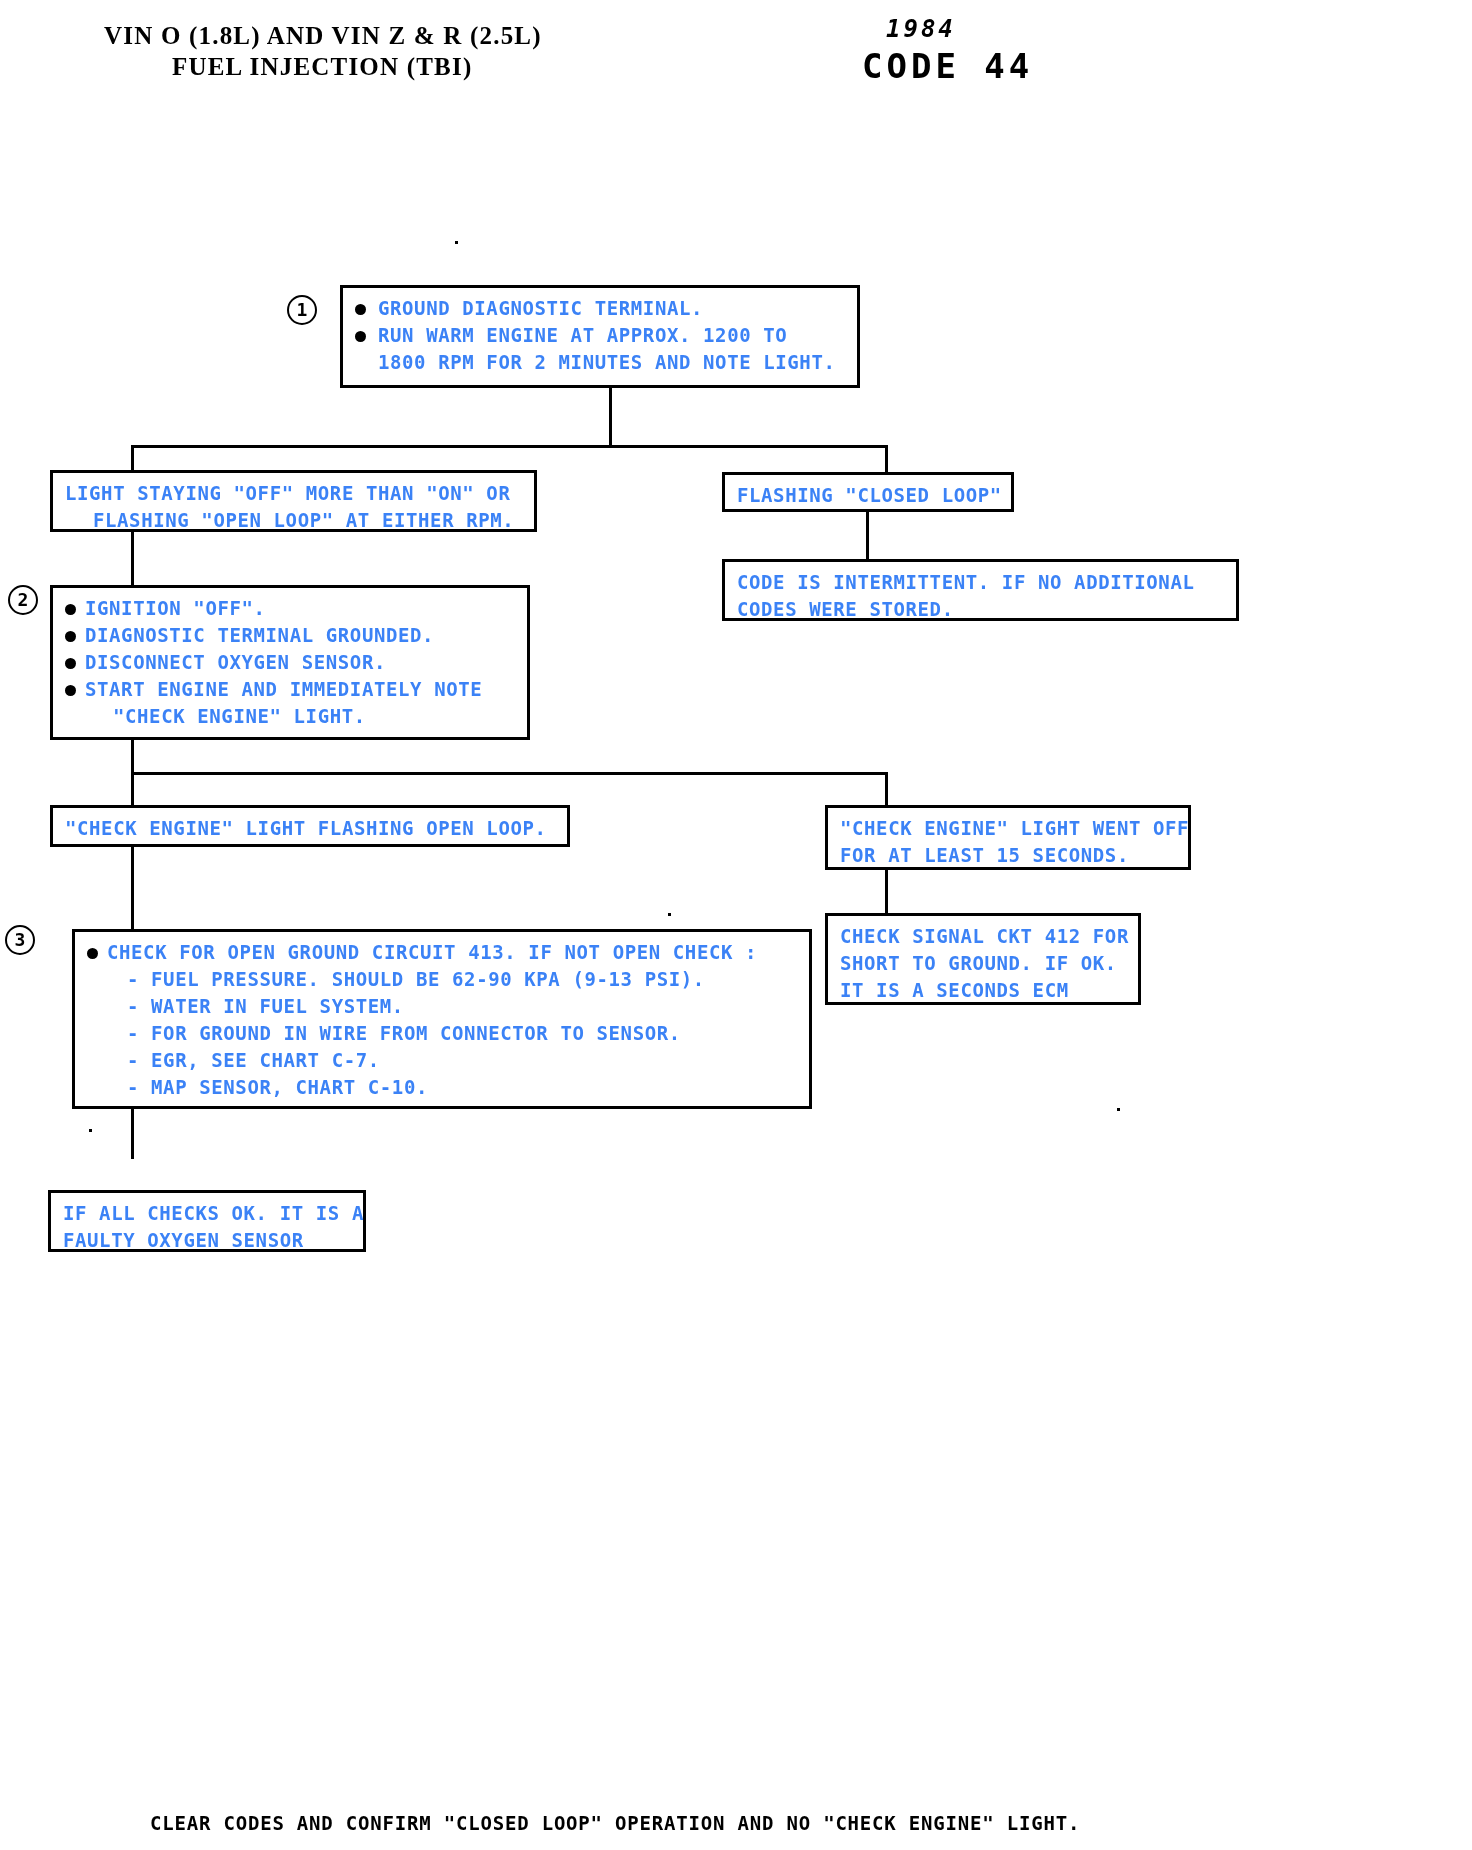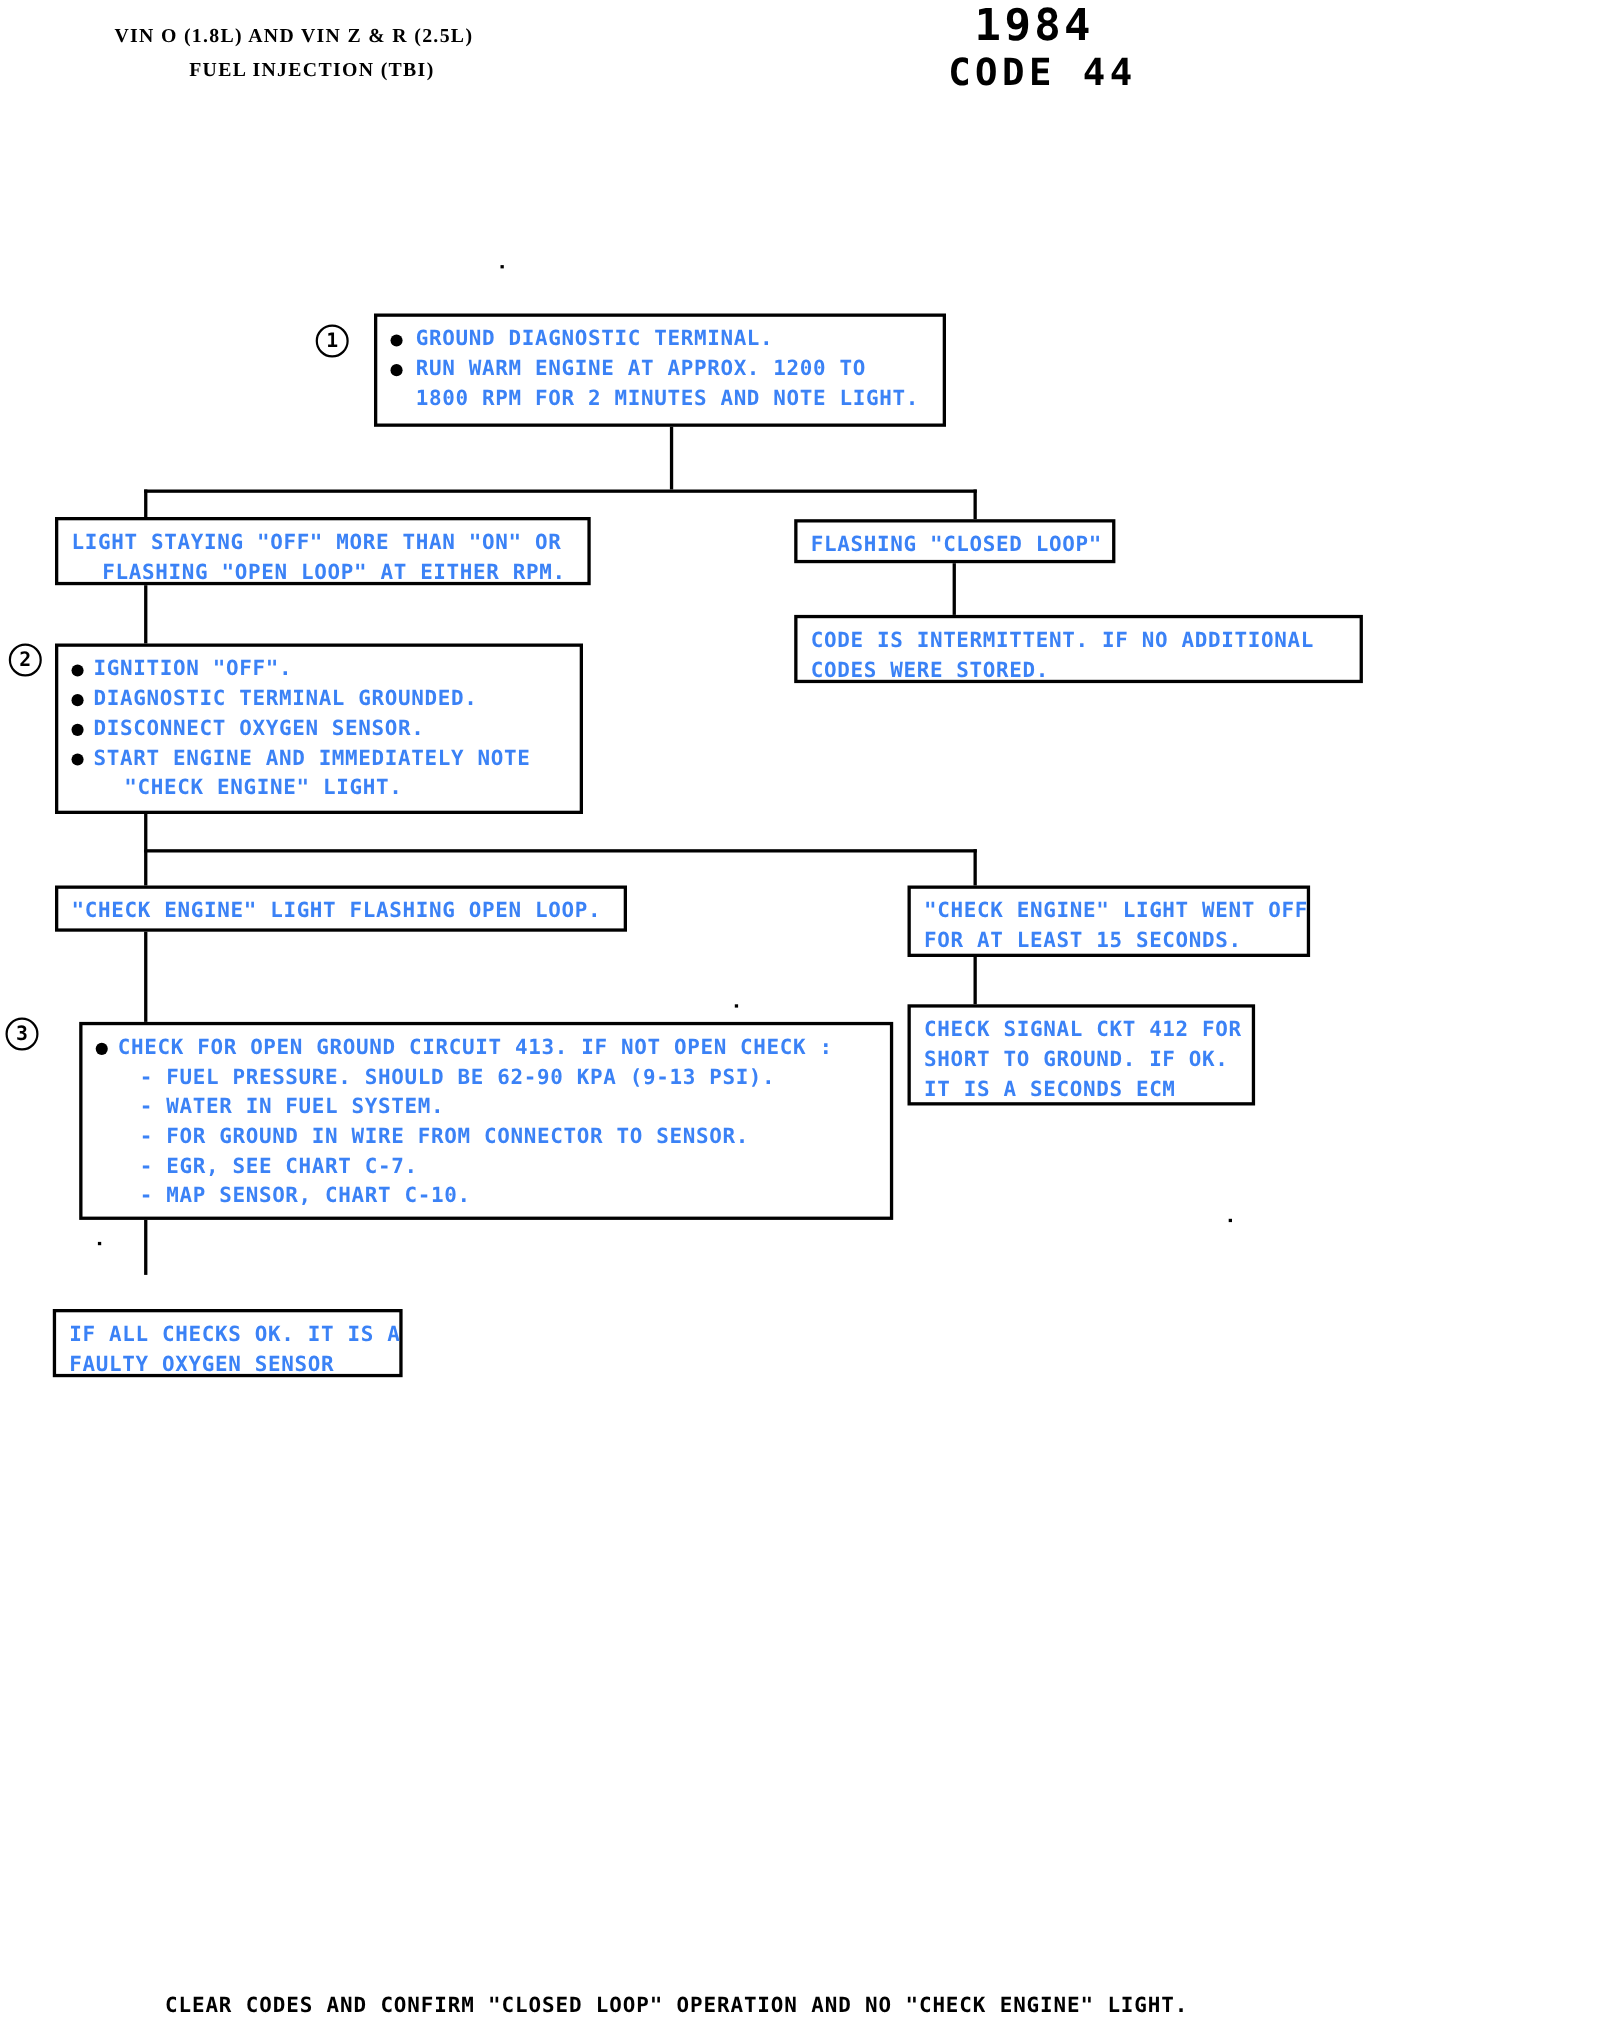--- a/index.html
+++ b/index.html
@@ -18,40 +18,41 @@
     height: 1850px;
     overflow: hidden;
     background: #ffffff;
   }
 
   
   .hdr-serif {
     position: absolute;
     font-family: "Liberation Serif", "DejaVu Serif", serif;
     font-weight: 700;
-    font-size: 18px;
+    font-size: 25px;
     letter-spacing: 1.2px;
     white-space: nowrap;
     color: #000;
     text-align: center;
   }
   #hdr-line1 { left: 104px; top: 22px; }
   #hdr-line2 { left: 172px; top: 53px; }
 
   .hdr-matrix {
     position: absolute;
     font-family: "DejaVu Sans Mono", monospace;
     font-weight: 700;
     white-space: nowrap;
     color: #000;
   }
   #hdr-year {
-    left: 886px; top: 0px;
-    font-size: 40px;
+    left: 886px; top: 15px;
+    font-size: 24px;
     letter-spacing: 3px;
+    font-style: italic;
   }
   #hdr-code {
     left: 862px; top: 46px;
     font-size: 34px;
     letter-spacing: 4px;
   }
   #hdr-title {
     left: 742px; top: 99px;
     font-size: 29px;
     letter-spacing: 3.2px;

